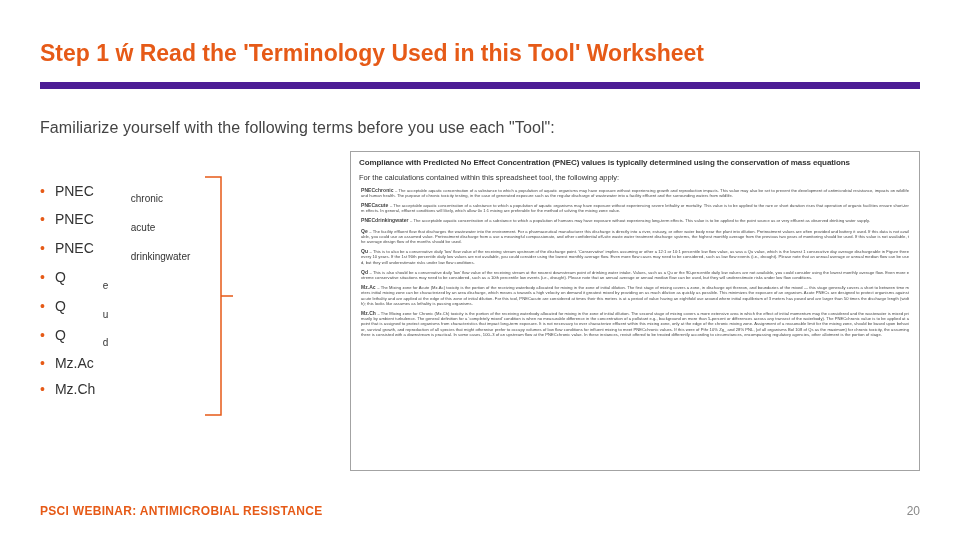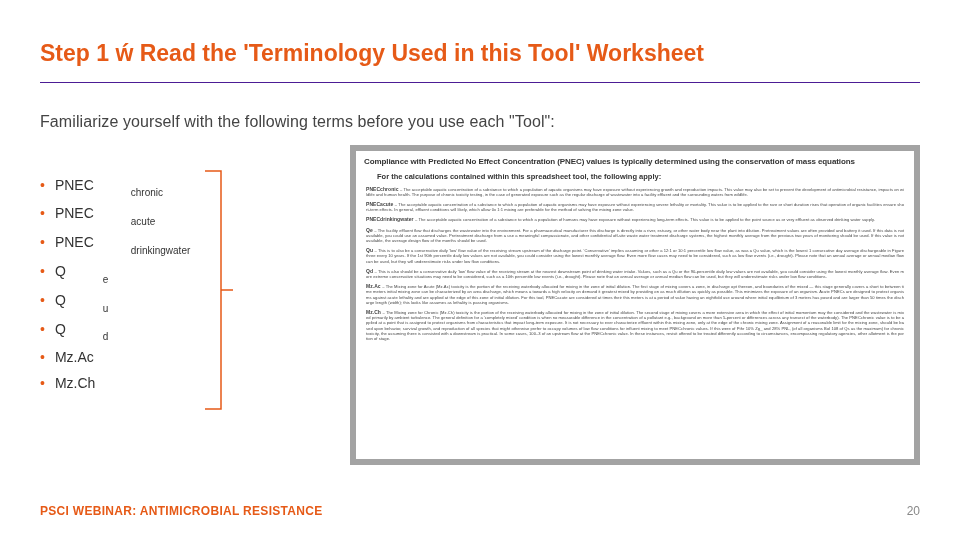--- a/index.html
+++ b/index.html
@@ -1,29 +1,29 @@
 <!DOCTYPE html>
 <html><head>
 <meta charset="utf-8">
 <style>
   * { box-sizing: border-box; margin: 0; padding: 0; }
   html, body { width: 960px; height: 540px; font-family: "Segoe UI", Arial, sans-serif; background: #fff; color: #333; overflow: hidden; }
   .slide { position: relative; width: 960px; height: 540px; padding: 40px 40px 0 40px; }
-  .title { color: #e65a17; font-size: 23px; font-weight: 700; line-height: 1.2; padding-bottom: 14px; border-bottom: 1px solid #4c1d95; }
+  .title { color: #e65a17; font-size: 23px; font-weight: 700; line-height: 1.2; padding-bottom: 14px; border-bottom: 7px solid #4c1d95; }
   .intro { margin-top: 30px; font-size: 16px; color: #444; font-weight: 400; letter-spacing: .1px; }
   .content { position: relative; margin-top: 14px; height: 320px; }
   .terms { position: absolute; left: 0; top: 22px; width: 190px; }
   .term-row { display: flex; align-items: baseline; margin: 10px 0; font-size: 14px; color: #333; }
   .bullet { color: #e65a17; margin-right: 10px; font-size: 14px; line-height: 1; }
   .sub { font-size: 10px; vertical-align: sub; position: relative; top: 3px; margin-left: 1px; padding-left: 36px; }
   .bracket { position: absolute; left: 165px; top: 20px; width: 28px; height: 250px; }
   .bracket svg { position: absolute; inset: 0; }
-  .docpreview { position: absolute; right: 0; top: 0; width: 570px; height: 320px; border: 6px solid #a3a3a3; background: #fff; overflow: hidden; }
+  .docpreview { position: absolute; right: 0; top: 0; width: 570px; height: 320px; border: 1px solid #a3a3a3; background: #fff; overflow: hidden; }
   .dp-title { font-size: 8px; font-weight: 700; padding: 6px 8px 2px 8px; letter-spacing: -.1px; }
-  .dp-sub { font-size: 7.5px; font-weight: 700; padding: 4px 8px 4px 8px; margin-left: 13px; }
+  .dp-sub { font-size: 7.5px; font-weight: 400; padding: 4px 8px 4px 8px; }
   .dp-block { font-size: 4.1px; line-height: 5.2px; color: #444; padding: 2px 10px 3px 10px; text-align: justify; word-break: break-all; letter-spacing: .05px; }
   .dp-label { font-size: 5px; font-weight: 700; display: inline; }
   .footer { position: absolute; bottom: 22px; left: 40px; right: 40px; display: flex; justify-content: space-between; align-items: baseline; margin-top: 27px; }
   .footer-left { color: #e65a17; font-size: 12px; font-weight: 600; letter-spacing: .3px; }
   .footer-right { color: #888; font-size: 12px; }
 </style>
 </head>
 <body>
 
 <div class="slide">

